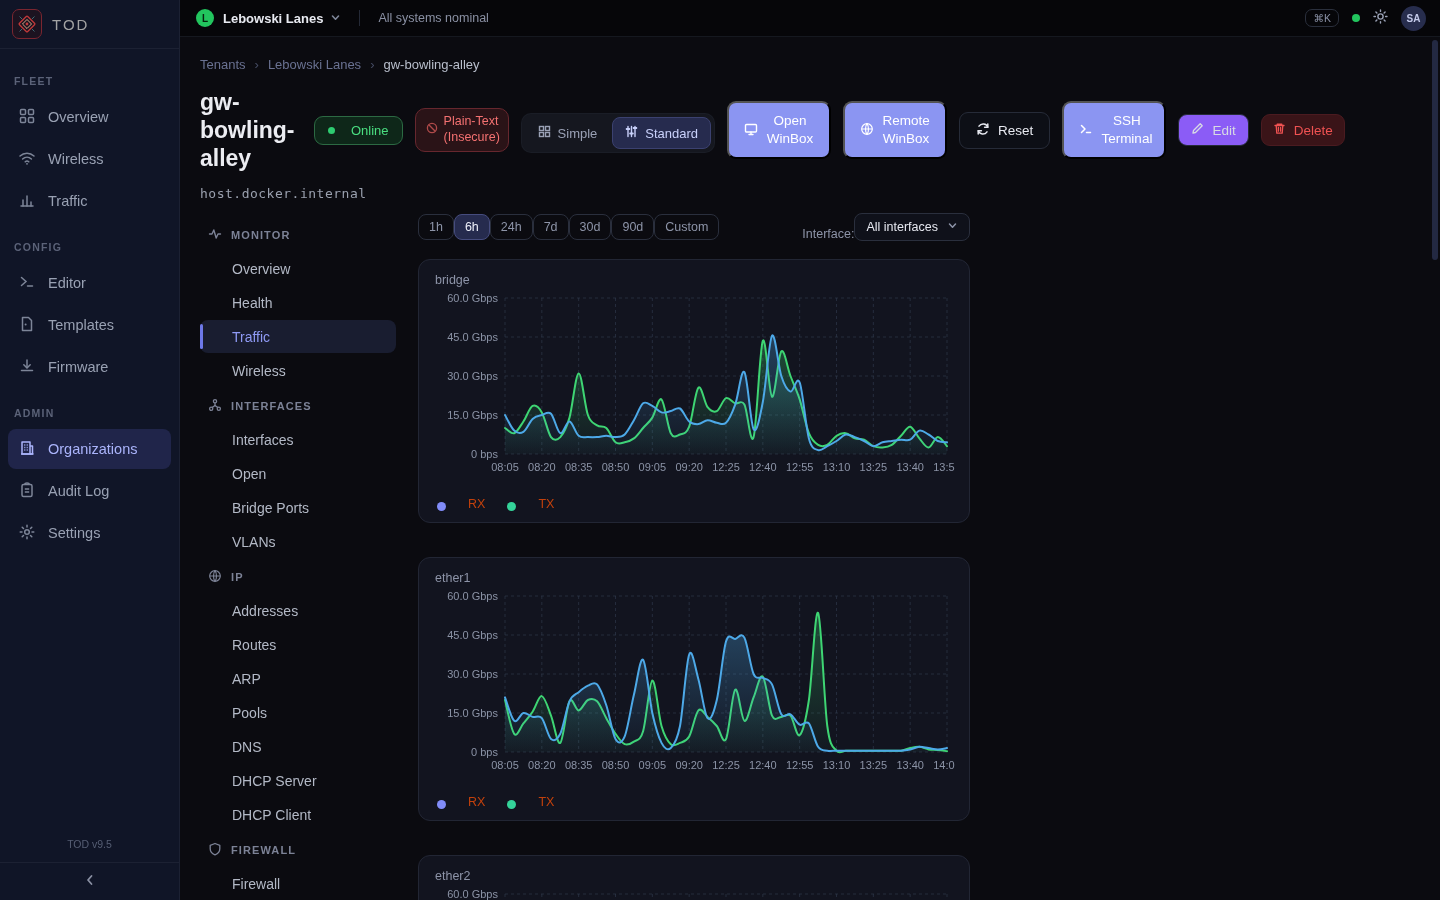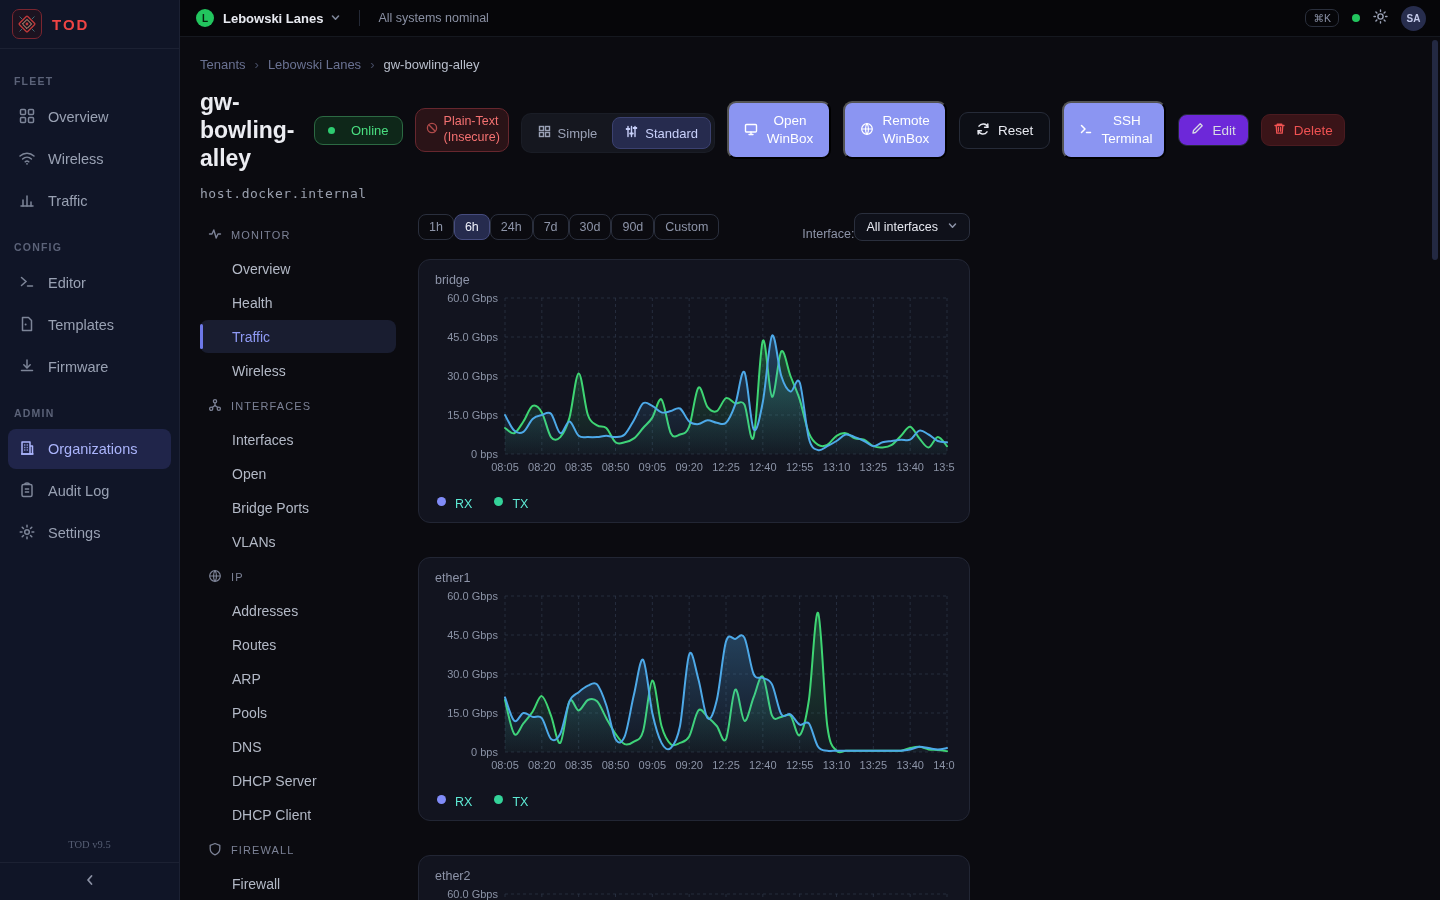--- a/index.html
+++ b/index.html
@@ -6,32 +6,32 @@
   html,body { width:1440px; height:900px; overflow:hidden; background:#0b0b10;
     font-family:"Liberation Sans", sans-serif; color:#c7ccd8; }
   .stage { position:relative; width:1440px; height:900px; }
 
   
   .sidebar { position:absolute; left:0; top:0; width:180px; height:900px;
     background:#101527; border-right:1px solid #1c2133; display:flex; flex-direction:column; }
   .logo-row { display:flex; align-items:center; gap:10px; padding:10px 12px; height:48px; }
   .logo-badge { width:30px; height:30px; border-radius:7px; background:#1c1320;
     border:1px solid #7a2630; display:flex; align-items:center; justify-content:center; }
-  .logo-name { font-size:15px; font-weight:700; letter-spacing:2px; color:#ef4444; }
+  .logo-name { font-size:15px; font-weight:400; letter-spacing:2px; color:#a3a3a3; }
   .side-sep { height:1px; background:#1c2133; margin:0; }
   .nav-scroll { flex:1; padding:8px 8px 0 8px; }
   .nav-section-label { font-size:10.5px; letter-spacing:1.2px; color:#5b6278;
     font-weight:700; padding:18px 6px 8px 6px; }
   .nav-item { display:flex; align-items:center; gap:12px; height:40px; padding:0 10px;
     margin:2px 0; border-radius:8px; color:#99a1b3; font-size:14.5px; cursor:pointer; }
   .nav-item svg { flex:0 0 auto; color:#7d8598; }
   .nav-item.active { background:#20254a; color:#aab4fb; }
   .nav-item.active svg { color:#aab4fb; }
   .side-footer { padding:0; }
-  .version { text-align:center; font-family:Liberation Serif, serif;
+  .version { text-align:center; font-family:Liberation Sans, sans-serif;
     font-size:10.5px; color:#565e74; padding:10px 0 12px 0; }
   .collapse-row { border-top:1px solid #1c2133; height:38px; display:flex;
     align-items:center; justify-content:center; color:#8a90a3; cursor:pointer; }
 
   
   .topbar { position:absolute; left:180px; top:0; width:1260px; height:37px;
     background:#060609; border-bottom:1px solid #15181f; display:flex;
     align-items:center; padding:0 14px 0 16px; }
   .tenant-avatar { width:18px; height:18px; border-radius:50%; background:#22c55e;
     color:#06220f; font-size:10px; font-weight:700; display:flex; align-items:center;
@@ -72,31 +72,31 @@
     border-radius:10px; padding:3px; gap:2px;margin-top:6px; }
   .seg-chip { display:flex; align-items:center; gap:7px; padding:7px 12px;
     border-radius:8px; font-size:13px; color:#9aa1b5; cursor:pointer; border:1px solid transparent; }
   .seg-chip.active { background:#262b4e; border-color:#3b4170; color:#c9d1fb; }
   .btn { display:flex; align-items:center; gap:8px; border-radius:9px; cursor:pointer;
     font-size:13.5px; white-space:pre-line; }
   .btn-primary { background:#8b95f2; color:#ffffff; padding:9px 15px; width:104px;
     min-height:55px; justify-content:flex-start; text-align:center; }
   .btn-primary .lbl { flex:1; text-align:center; line-height:1.35; }
   .btn-dark { background:#0d0f16; border:1px solid #262b38; color:#e8eaf1; padding:9px 16px; }
-  .btn-edit { background:#6d28d9; border:1px solid #262b38; color:#d7dae3; padding:7px 12px; }
+  .btn-edit { background:#8b5cf6; border:1px solid #262b38; color:#d7dae3; padding:7px 12px; }
   .btn-delete { background:#3a1418; border:1px solid #4b1b20; color:#f05252; padding:7px 11px; }
   .host-line { margin-top:14px; font-family:"DejaVu Sans Mono", monospace;
     font-size:13px; color:#9aa0ae; letter-spacing:0.5px; }
 
   .content-row { display:flex; margin-top:12px; }
 
   
   .subnav { width:196px; flex:0 0 196px; padding-top:4px; }
   .subnav-header { display:flex; align-items:center; gap:9px; color:#7c8296;
-    font-size:11px; letter-spacing:1.1px; font-weight:400; padding:10px 4px 8px 8px; }
+    font-size:11px; letter-spacing:1.1px; font-weight:700; padding:10px 4px 8px 8px; }
   .subnav-header svg { color:#7c8296; }
   .subnav-item { position:relative; display:flex; align-items:center; height:33px;
     padding-left:32px; font-size:14px; color:#b3b9c6; border-radius:8px; margin:1px 0;
     cursor:pointer; }
   .subnav-item.active { background:#191d30; color:#8f9af5; }
   .subnav-item.active::before { content:""; position:absolute; left:0; top:4px; bottom:4px;
     width:3px; border-radius:2px; background:#6d78e8; }
 
   
   .charts-col { width:552px; margin-left:22px; }
@@ -110,21 +110,21 @@
   .iface-label { font-size:12.5px; color:#8d94a8; }
   .iface-select { display:flex; align-items:center; gap:9px; background:#0f111a;
     border:1px solid #2a2f3d; border-radius:8px; padding:6px 11px; font-size:12.5px;
     color:#e6e8f0; cursor:pointer; }
   .iface-select svg { color:#8d94a8; }
 
   .chart-card { background:#12141f; border:1px solid #222634; border-radius:12px;
     padding:13px 16px 11px 16px; margin-bottom:34px; }
   .chart-title { font-size:12.5px; color:#8d94a8; margin-bottom:3px; }
   .chart-legend { display:flex; gap:22px; margin-top:7px; padding-left:2px; }
-  .legend-item { display:flex; align-items:flex-start; gap:9px; font-size:12.5px; color:#5eead4; }
+  .legend-item { display:flex; align-items:flex-end; gap:22px; font-size:12.5px; color:#c2410c; }
   .legend-dot { width:9px; height:9px; border-radius:50%; }
 
   
   .scroll-thumb { position:absolute; right:2px; top:40px; width:6px; height:220px;
     border-radius:3px; background:#232942; }
 </style>
 </head>
 <body>
 
 <div class="stage">

